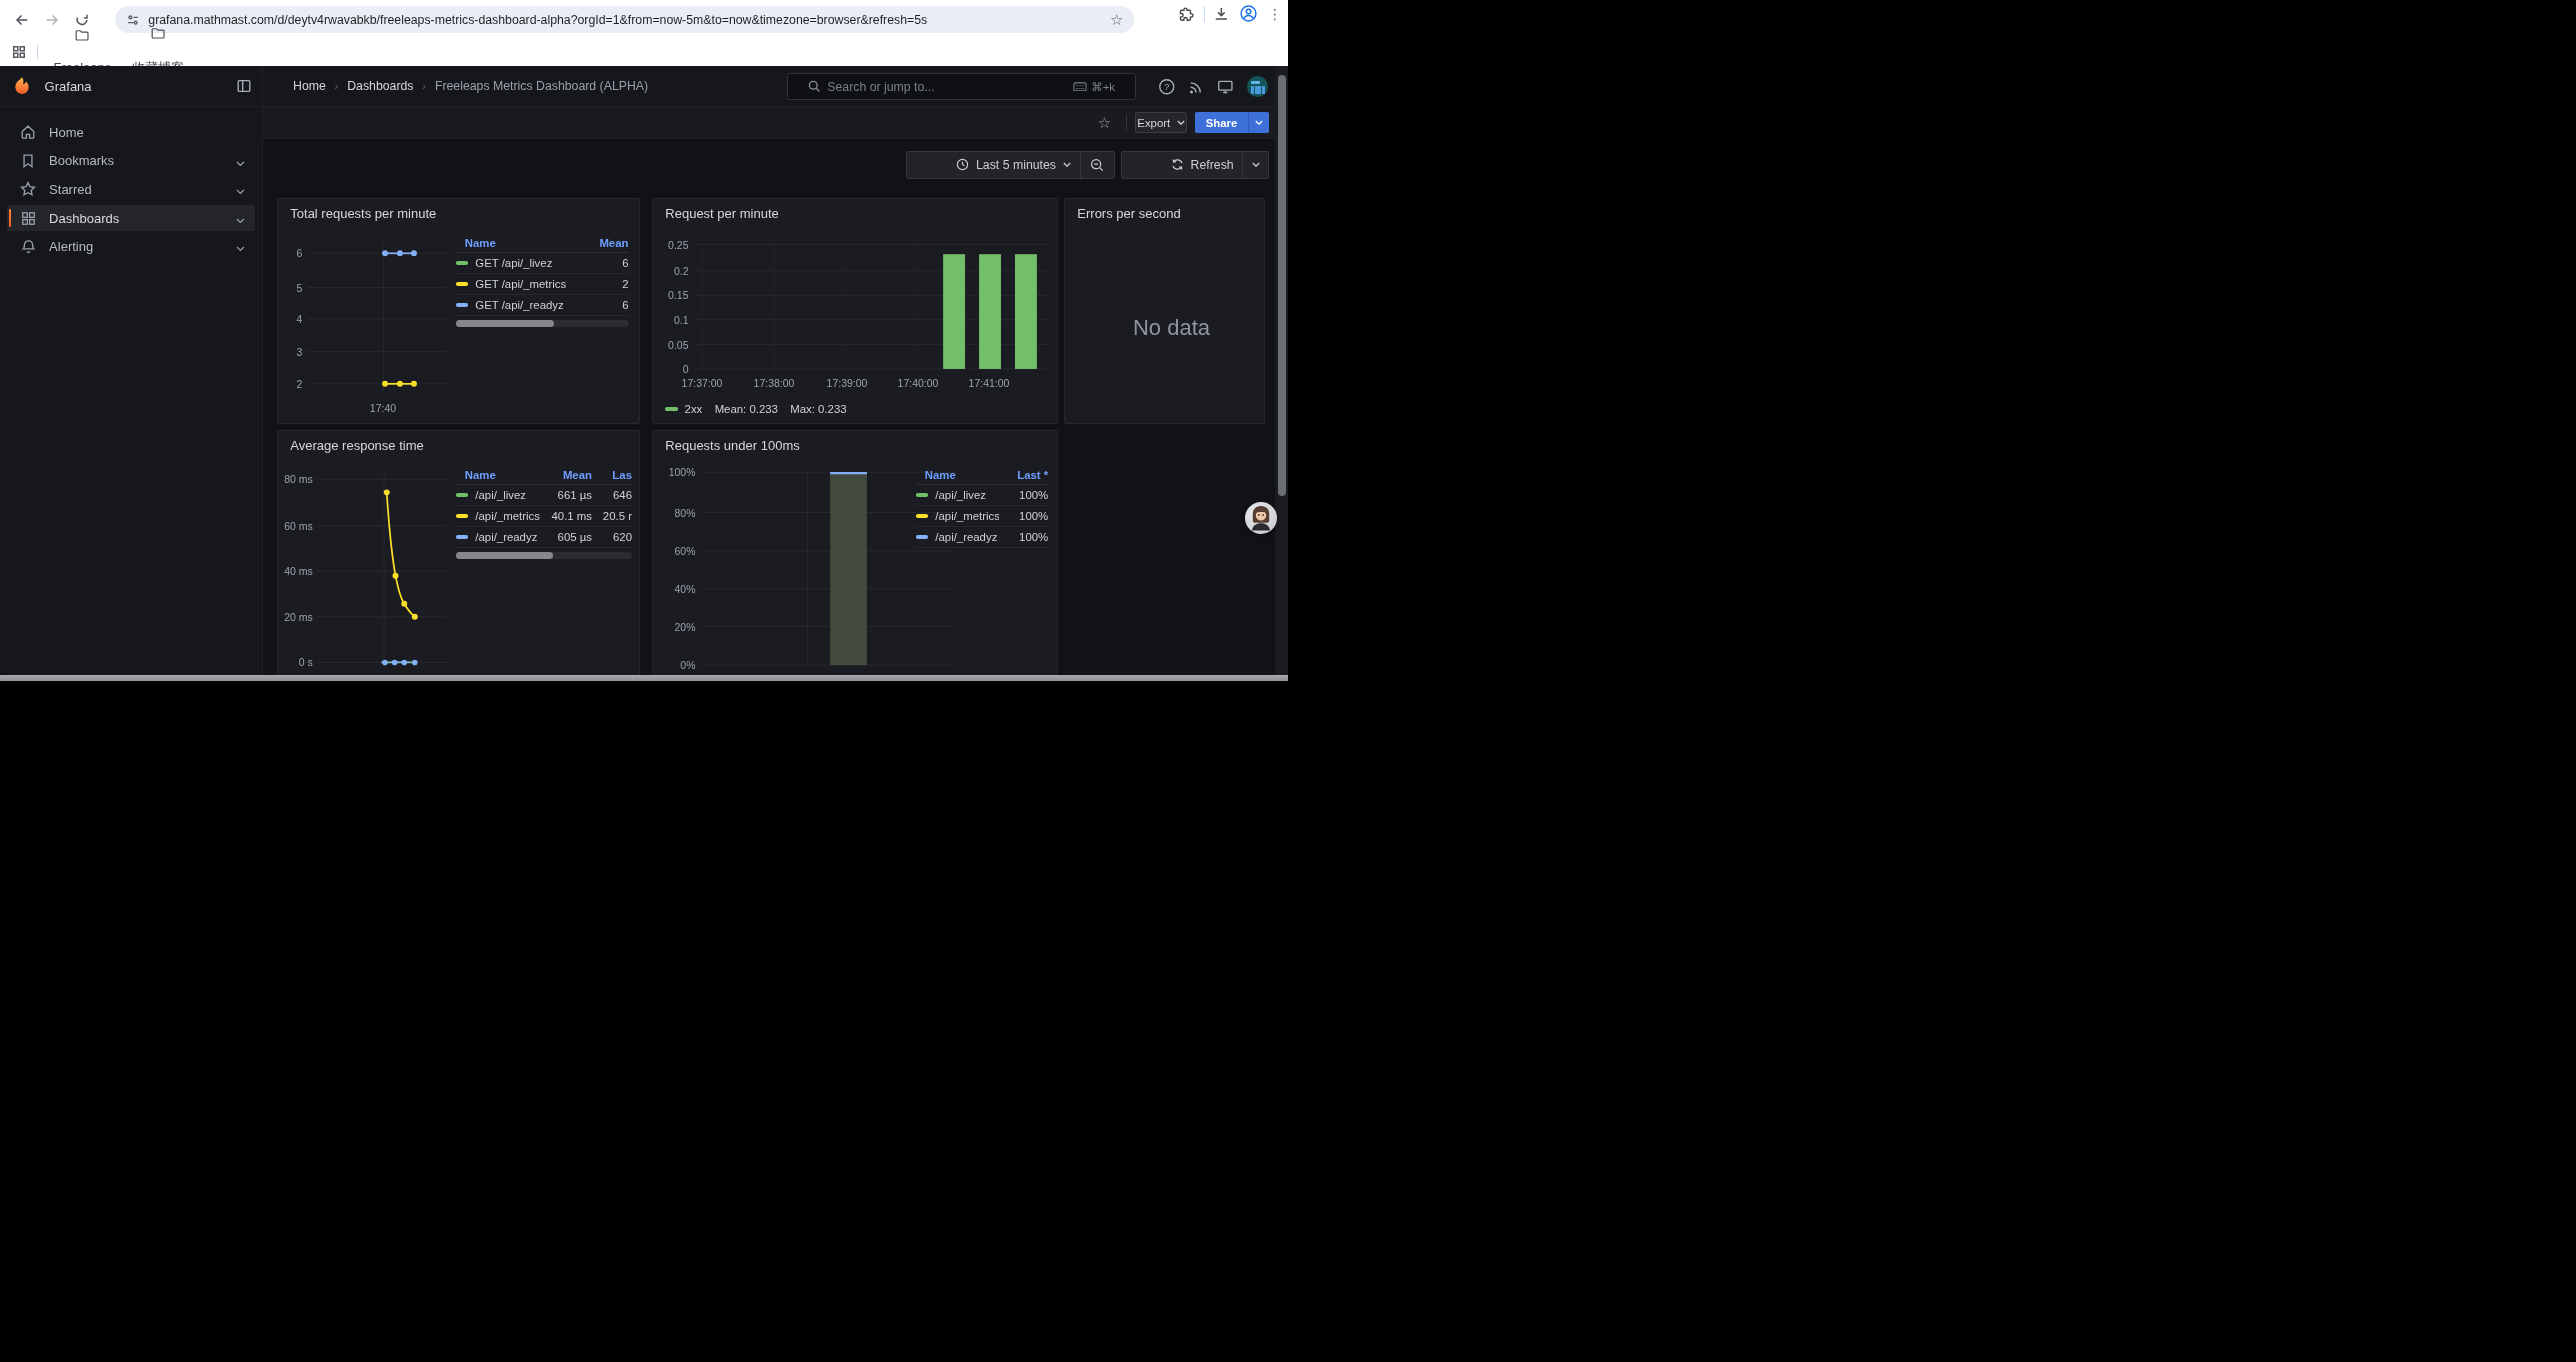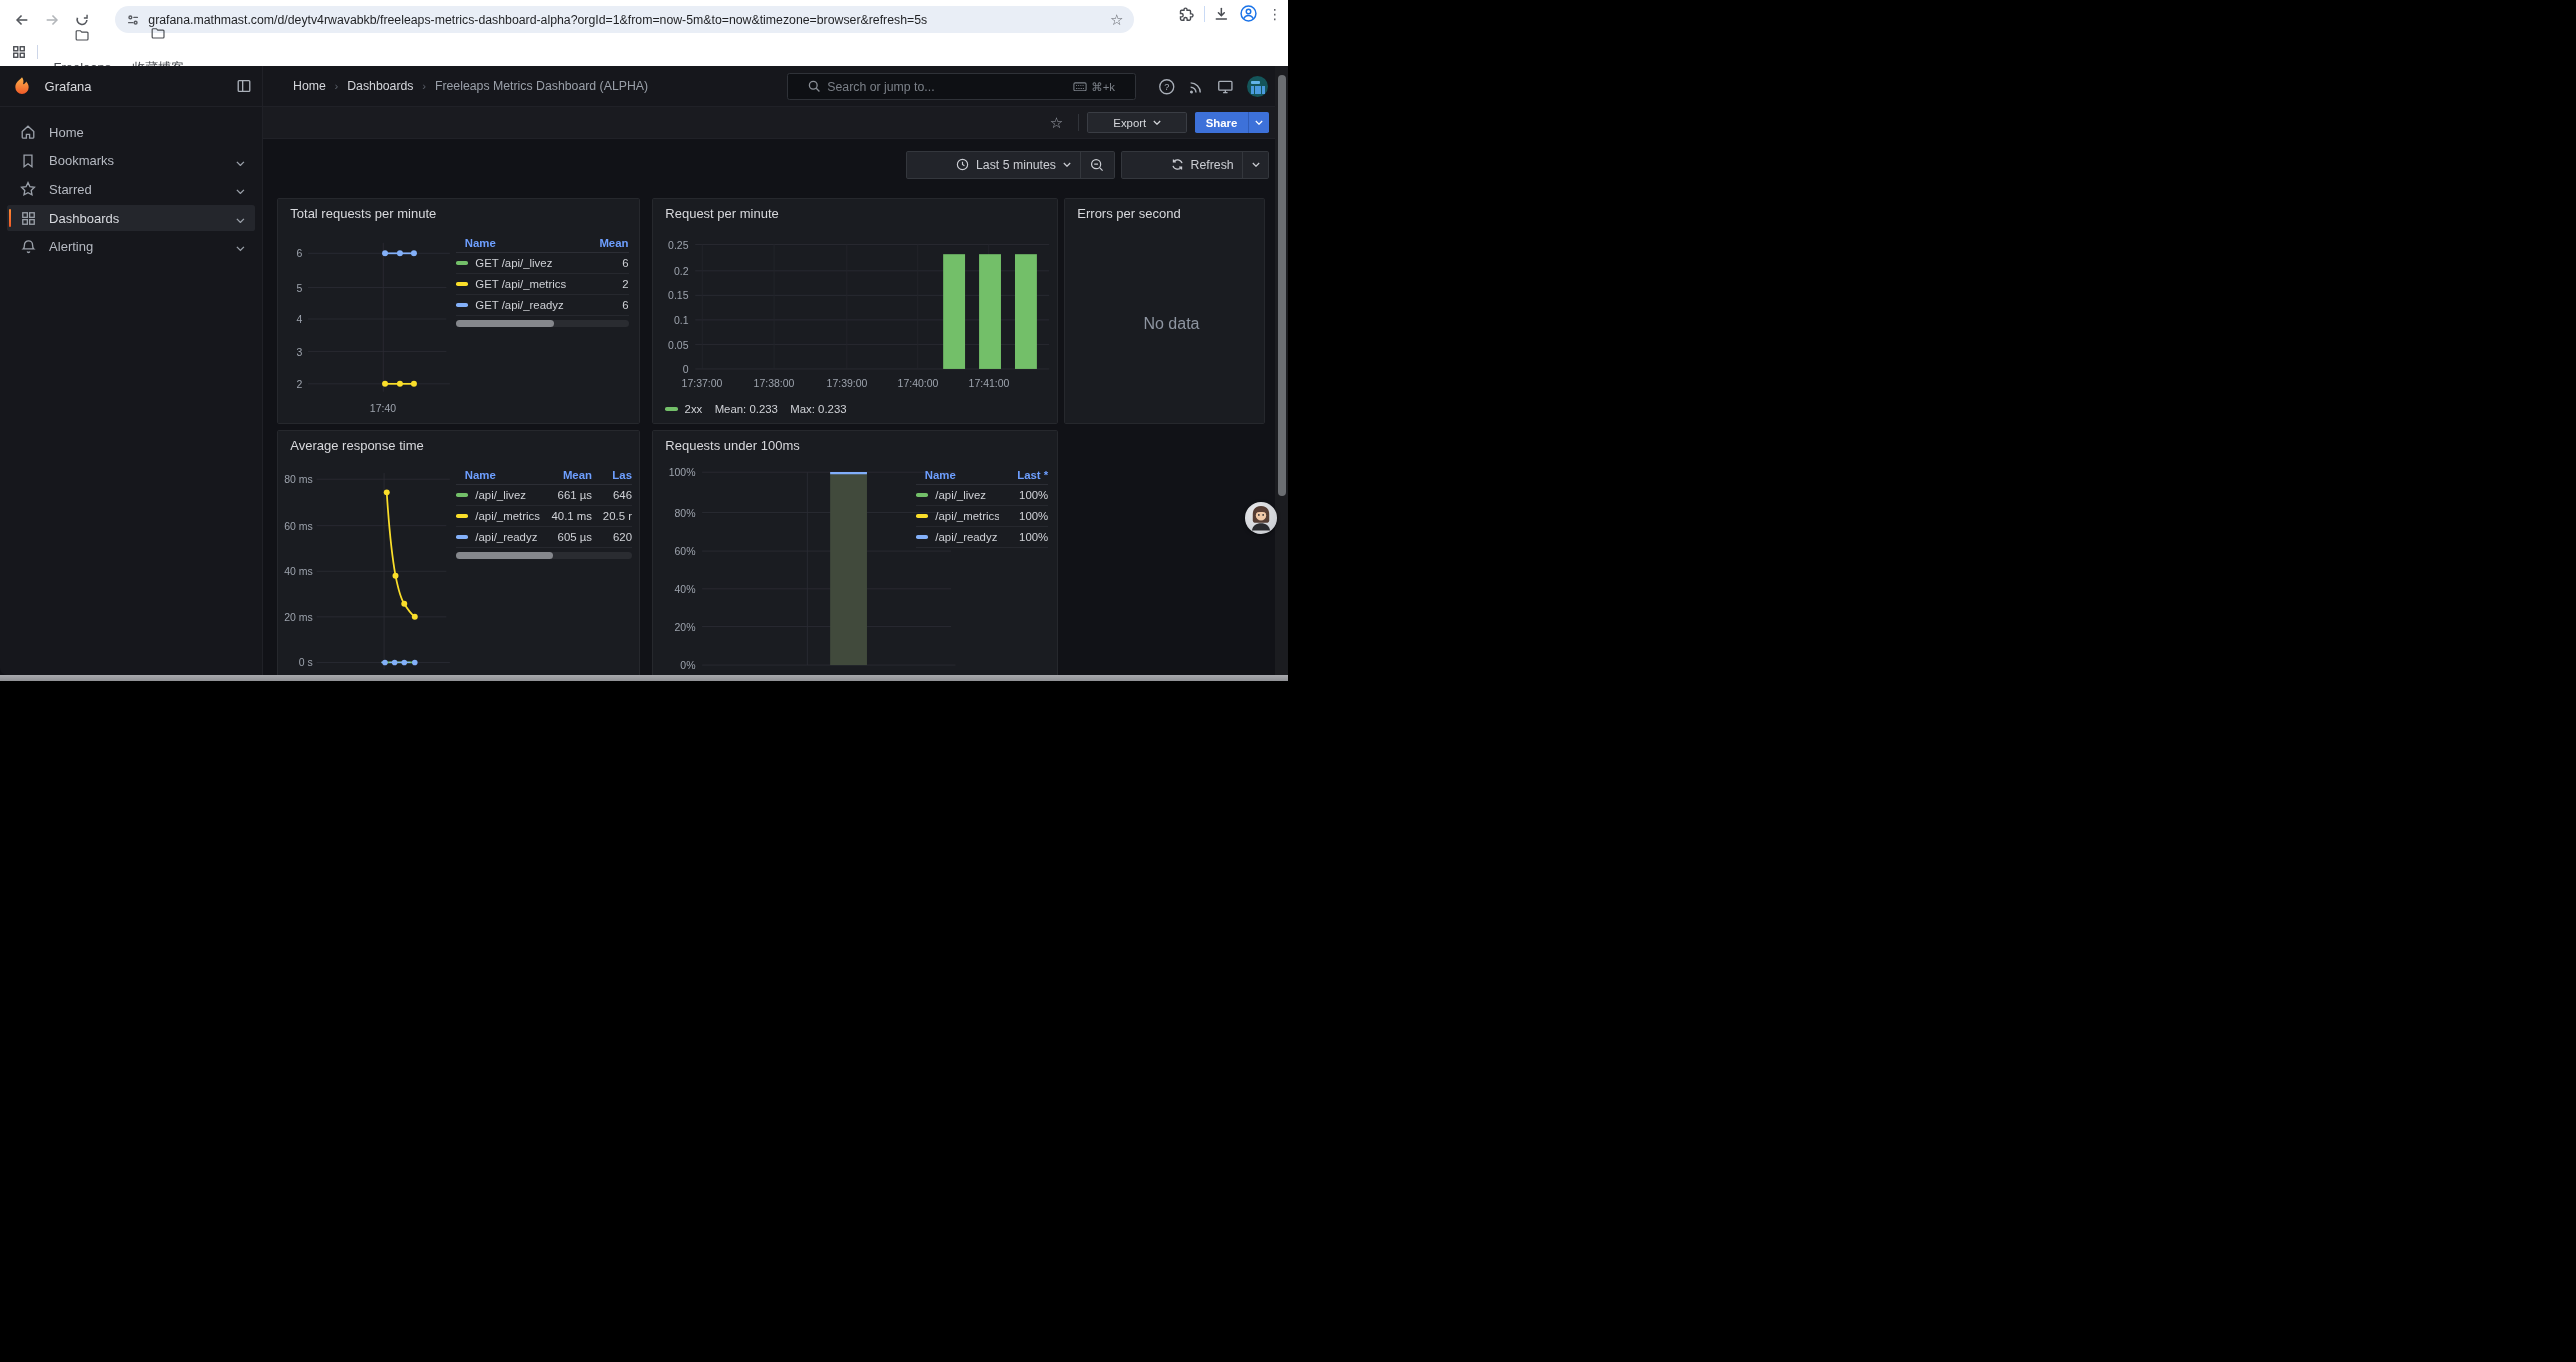--- a/index.html
+++ b/index.html
@@ -48,38 +48,38 @@
   .gh-icons { position:absolute; right:7px; top:0; height:41px; display:flex; align-items:center; gap:13px; color:#a9afb8; }
   .avatar-badge { width:21px; height:21px; border-radius:50%; background:#14555a; position:relative; overflow:hidden; }
   .avatar-badge .bar { position:absolute; left:4.4px; top:5.3px; width:8.8px; height:2.6px; border-radius:0.9px; background:#62b3e8; }
   .avatar-badge .blocks { position:absolute; left:3.5px; top:9.6px; width:14px; height:8.8px;
       background:linear-gradient(90deg,#4a9ade 2.6px, transparent 2.6px, transparent 4.4px, #4a9ade 4.4px, #4a9ade 9.6px, transparent 9.6px, transparent 11.4px, #4a9ade 11.4px); }
 
   .subheader { height:32px; background:#1a1b20; border-bottom:0.9px solid #202127; display:flex; align-items:center; justify-content:flex-end; padding-right:6.1px; }
   .sh-star { color:#9fa4ad; font-size:15px; width:24.6px; text-align:center; }
   .sh-div { width:0.9px; height:17.5px; background:#31343a; margin:0 8.8px; }
   .btn { height:21px; display:flex; align-items:center; font-size:11.4px; font-weight:500; border-radius:1.8px; }
-  .btn-export { background:#24262c; border:0.9px solid #3a3d44; color:#d5d7dc; padding:0 25px; gap:7px; margin-right:8px; }
+  .btn-export { background:#24262c; border:0.9px solid #3a3d44; color:#d5d7dc; padding:0 1px; gap:7px; margin-right:8px; }
   .btn-share { background:#3D71D9; color:#ffffff; padding:0 10.5px; border-radius:1.8px 0 0 1.8px; font-weight:600; }
   .btn-share-chev { background:#3D71D9; border-left:0.9px solid #2f5cb8; width:21px; height:21px; display:flex; align-items:center; justify-content:center; color:#fff; border-radius:0 1.8px 1.8px 0; }
 
   .canvas { position:absolute; left:0; top:74px; width:1012px; height:536px; background:#111217; }
   .timebar { position:absolute; top:10.5px; right:6.1px; display:flex; gap:6.1px; }
   .tb-group { display:flex; align-items:stretch; height:28px; background:#22242a; border:0.9px solid #34373d; border-radius:1.8px; color:#ccced4; font-size:12.3px; font-weight:500;padding-left:40px; }
   .tb-seg { display:flex; align-items:center; padding:0 8.8px; gap:7px; }
   .tb-sep { width:0.9px; background:#34373d; }
   .tb-iconseg { width:33px; display:flex; align-items:center; justify-content:center; }
   .tb-chevseg { width:24.6px; display:flex; align-items:center; justify-content:center; }
 
   
   .panel { position:absolute; background:#1a1c21; border:0.9px solid #26282d; border-radius:1.8px; }
   .p-title { position:absolute; left:12.3px; top:7px; font-size:13px; font-weight:500; color:#d8d9dd; white-space:nowrap; }
   .ytick { position:absolute; transform:translateY(-50%); text-align:right; font-size:10.5px; color:#9da3ad; }
   .xtick { position:absolute; transform:translateX(-50%); font-size:10.5px; color:#9da3ad; white-space:nowrap; }
-  .nodata { position:absolute; left:14px; right:0; text-align:center; font-size:16px; color:#8e95a1; }
+  .nodata { position:absolute; left:14px; right:0; text-align:center; font-size:22px; color:#8e95a1; }
   svg.chart { position:absolute; left:0; top:0; }
 
   .legend { position:absolute; font-size:11.4px; }
   .lg-row { display:flex; align-items:center; height:21px; border-bottom:0.9px solid #26282e; color:#d0d2d7; }
   .lg-head { height:19px; border-bottom:0.9px solid #2c2e35; color:#6E9FFF; font-weight:600; }
   .lg-name { flex:1; display:flex; align-items:center; gap:7px; white-space:nowrap; overflow:hidden; }
   .pill { width:12.3px; height:3.5px; border-radius:1.8px; flex:0 0 auto; }
   .pill.green{ background:#73BF69; } .pill.yellow{ background:#FADE2A; } .pill.blue{ background:#83B0F9; }
   .lg-val { width:49px; text-align:right; white-space:nowrap; }
   .lg-val.sm { width:40px; overflow:hidden; }

